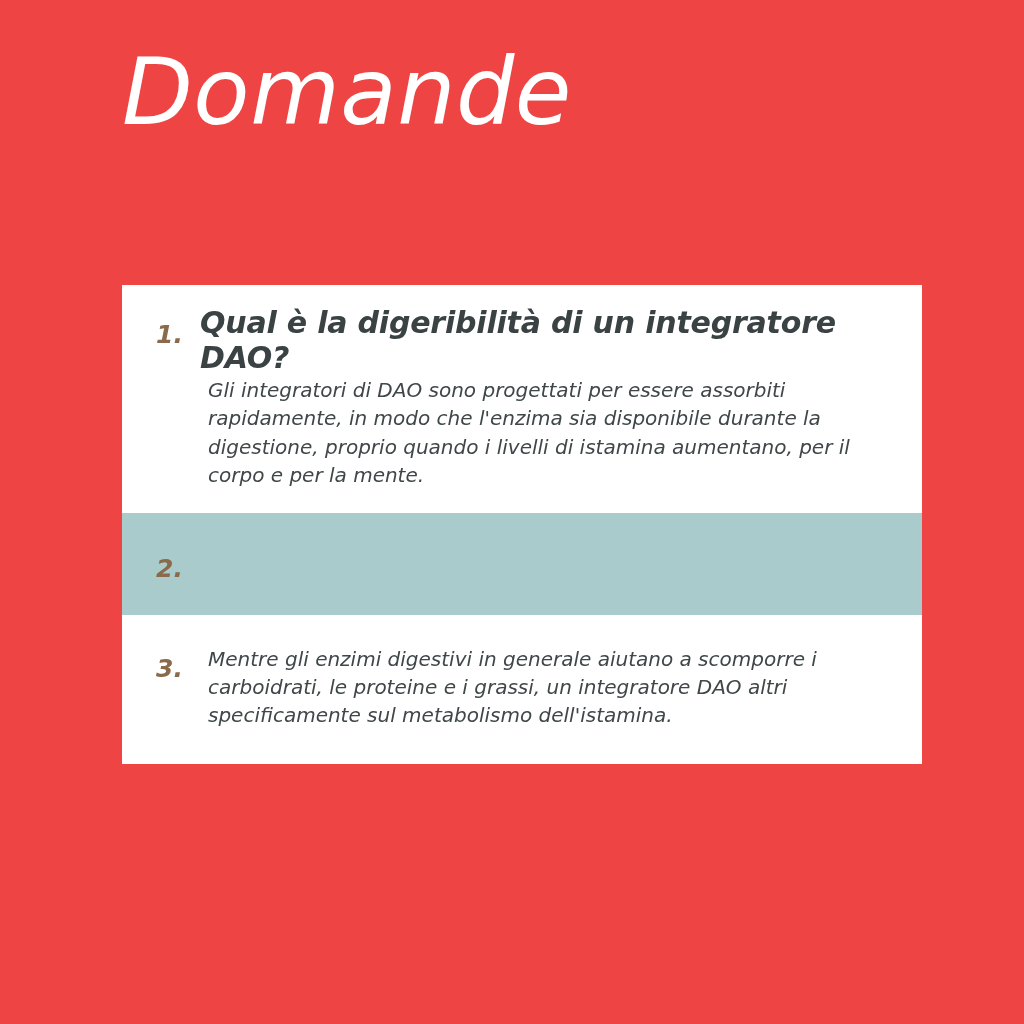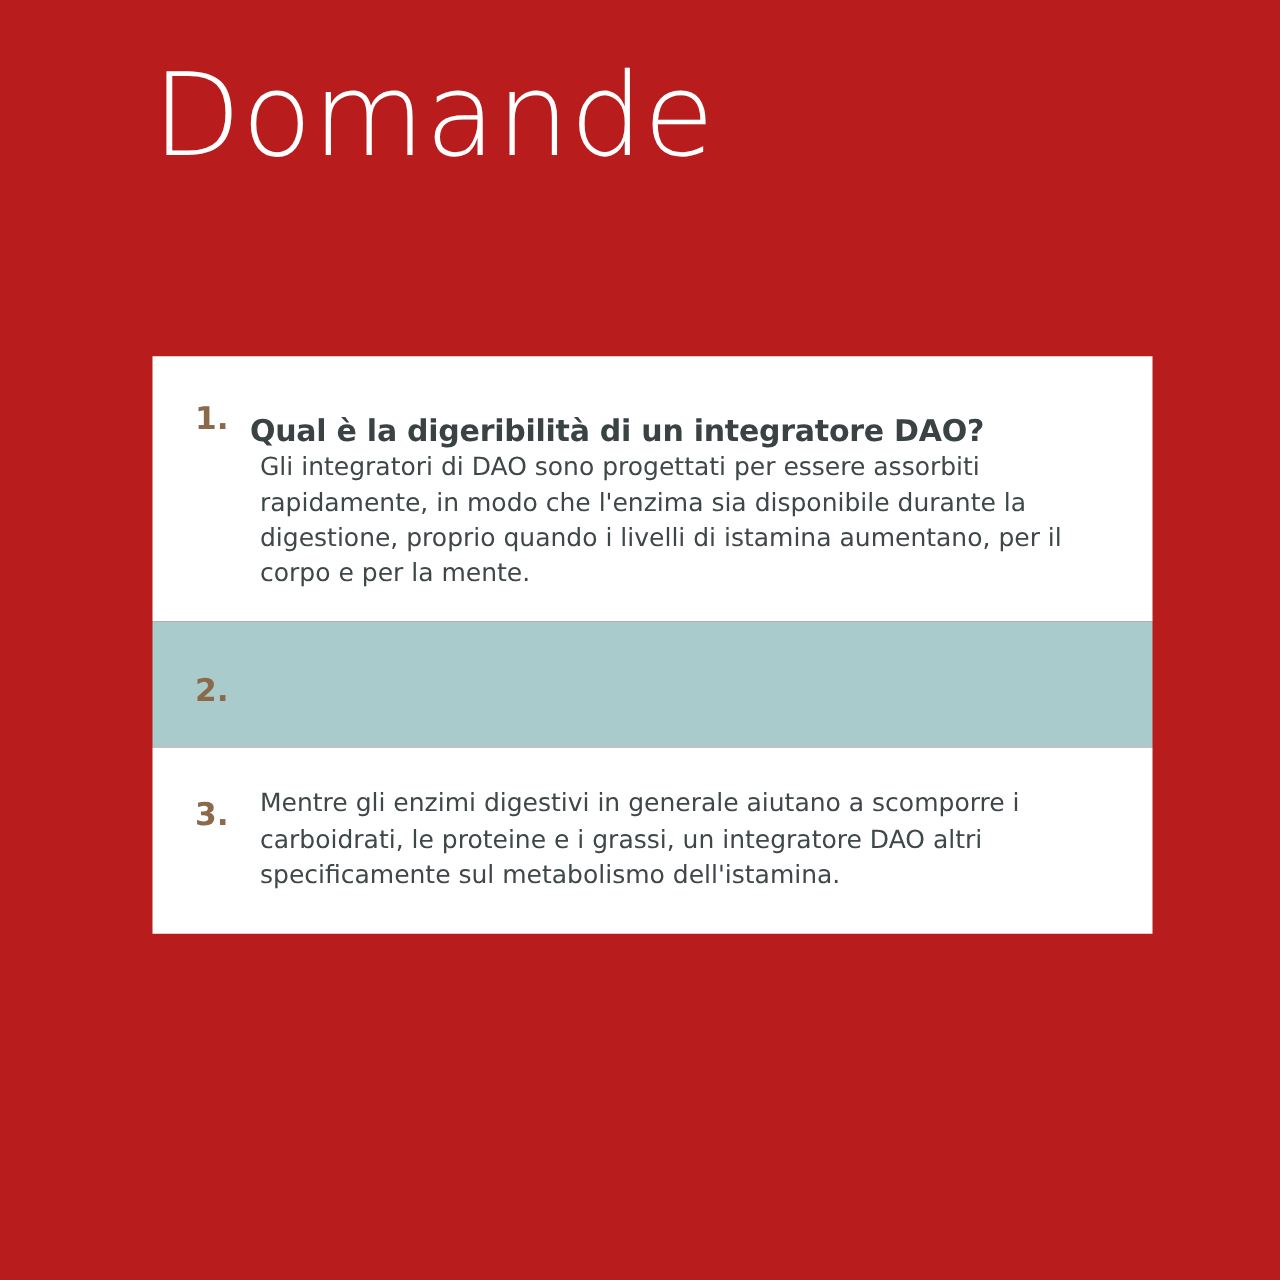--- a/index.html
+++ b/index.html
@@ -9,21 +9,22 @@
     overflow: hidden;
   }
   body {
     background: #5e949b;
     font-family: "DejaVu Sans", sans-serif;
   }
   .page {
     position: relative;
     width: 1024px;
     height: 1024px;
-    background: #b91c1c;
+    background: #ef4444;
+    font-style: italic;
   }
   .title {
     position: absolute;
     left: 122px;
     top: 48px;
     width: 800px;
     color: #ffffff;
     font-family: "DejaVu Sans", sans-serif;
     font-weight: 300;
     font-size: 92px;
@@ -50,25 +51,24 @@
     color: #8a6a4a;
     font-size: 25px;
     font-weight: 700;
     line-height: 1.25;
     padding-top: 14px;
     text-align: left;
   }
   .faq-body { flex: 1 1 auto; }
   .faq-q {
     color: #3a4244;
-    font-size: 24px;
+    font-size: 30px;
     font-weight: 700;
     line-height: 1.18;
     letter-spacing: -0.2px;
-    margin-top: 26px;
   }
   .faq-a {
     color: #3f4749;
     font-size: 20px;
     font-weight: 400;
     line-height: 1.42;
     padding-left: 8px;
     max-width: 690px;
   }
   .faq-item.tinted .faq-a { padding-left: 14px; }

